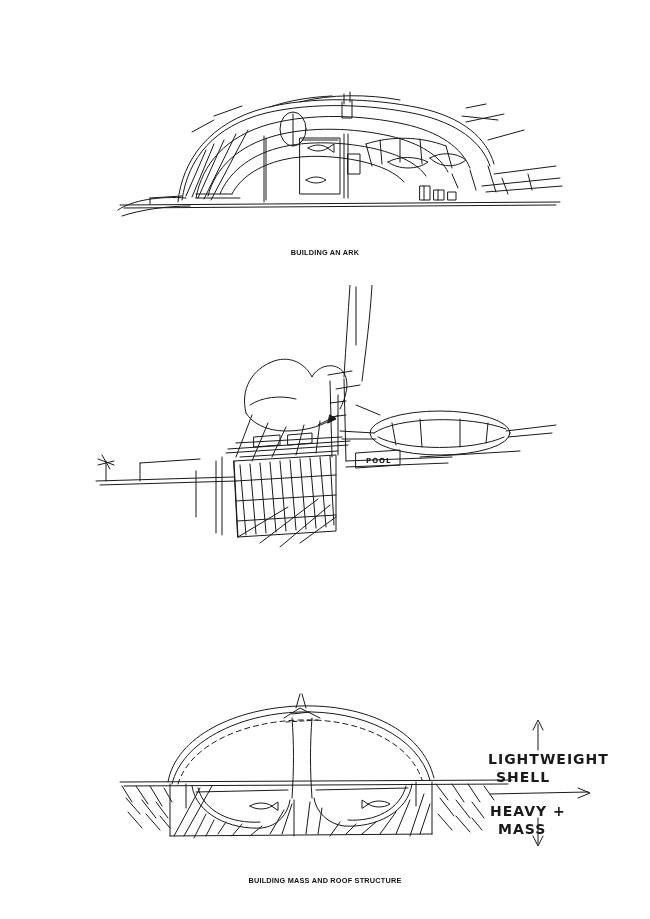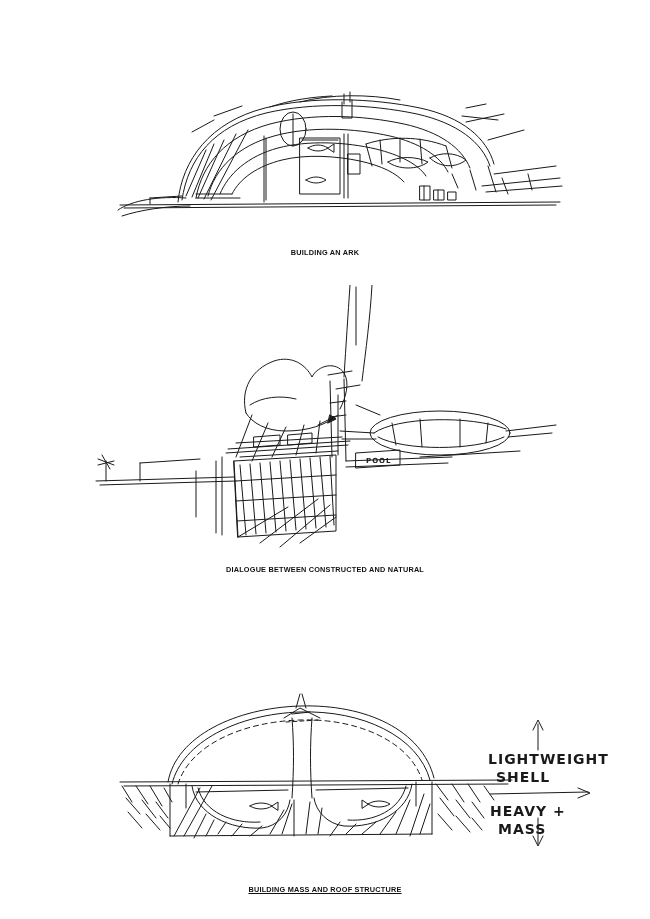--- a/index.html
+++ b/index.html
@@ -46,21 +46,21 @@
   #figure-1 { top: 74px; }
   #figure-1 .fig-art svg { height: 160px; }
   #figure-1 .caption { margin-top: 14px; }
   
   #figure-2 { top: 285px; }
   #figure-2 .fig-art svg { height: 270px; }
   #figure-2 .caption { margin-top: 10px; }
   
   #figure-3 { top: 688px; }
   #figure-3 .fig-art svg { height: 175px; }
-  #figure-3 .caption { margin-top: 22px; text-decoration: underline; }
+  #figure-3 .caption { margin-top: 13px; }
 
   .hand-note {
     font-family: "DejaVu Sans", sans-serif;
     font-weight: bold;
     letter-spacing: 1px;
   }
 </style>
 </head>
 <body>
 
@@ -256,21 +256,20 @@
           <path d="M304 140 L296 170"></path>
           <path d="M320 136 L316 168"></path>
 
           <path d="M328 90 L352 86"></path>
           <path d="M336 104 L360 100"></path>
           <path d="M356 120 L380 130"></path>
         </g>
         <text class="hand-note" x="366" y="178" font-size="7" fill="#1a1a1a">POOL</text>
       </svg>
     </div>
-    <div class="caption">DIALOGUE BETWEEN CONSTRUCTED AND NATURAL</div>
   </div>
 
   <div class="figure" id="figure-3">
     <div class="fig-art">
       <svg viewBox="0 0 650 175" xmlns="http://www.w3.org/2000/svg">
         <g fill="none" stroke="#1a1a1a" stroke-width="1" stroke-linecap="round" stroke-linejoin="round">
 
           <path d="M168 94 C176 48 236 20 300 18 C366 16 422 42 434 90"></path>
           <path d="M172 96 C182 54 238 26 300 24 C362 22 418 48 430 92"></path>
 

